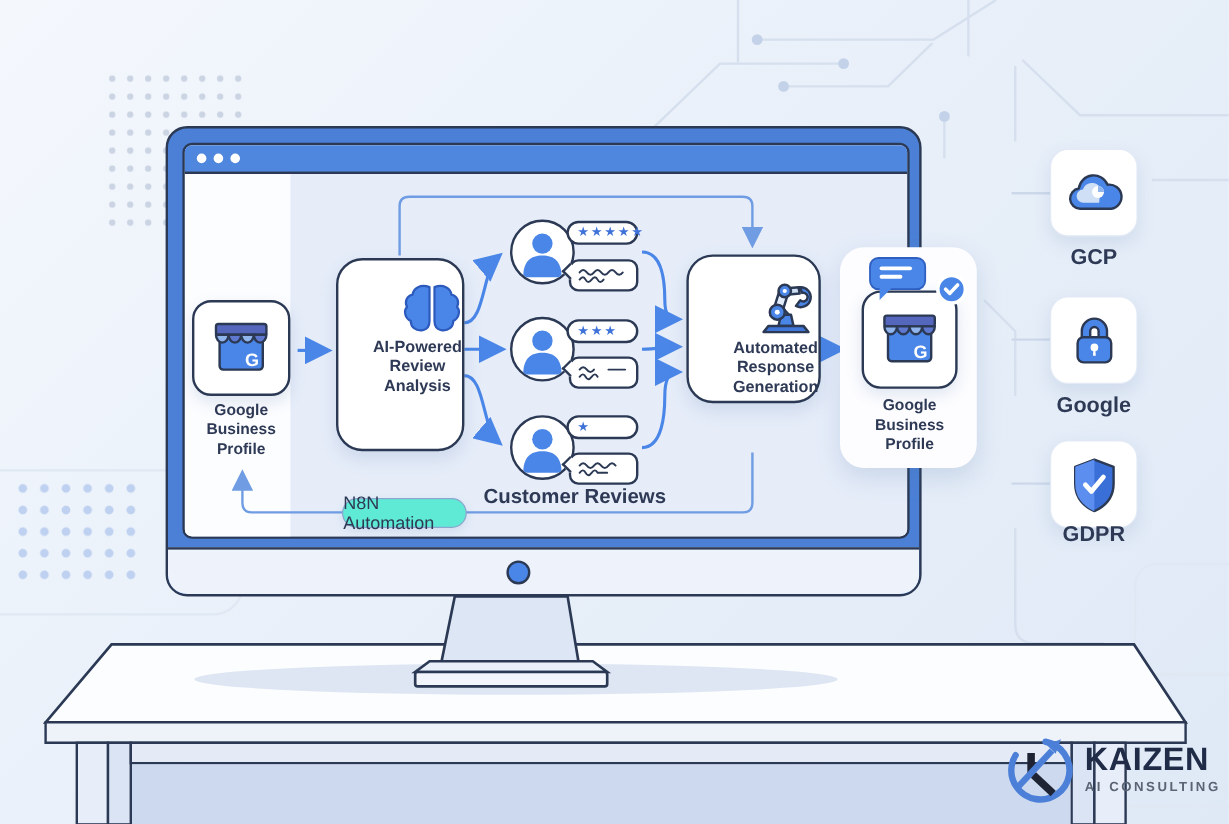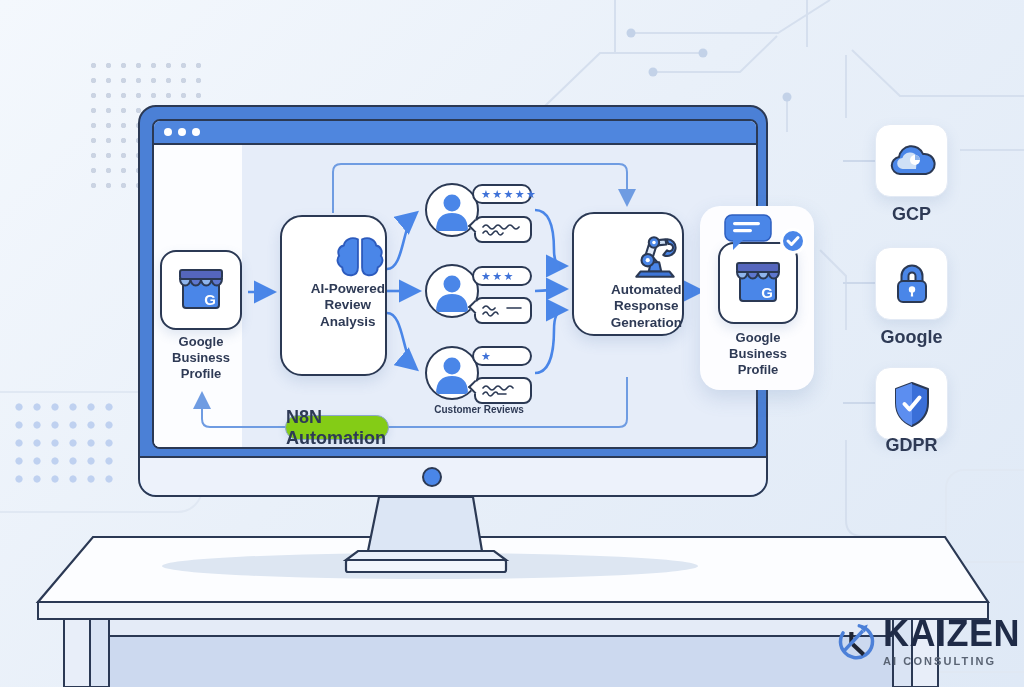--- a/index.html
+++ b/index.html
@@ -51,39 +51,39 @@
   .stars-pill { position:absolute; width:60px; height:20px; background:#fff;
     border:2px solid #2b3954; border-radius:10px; display:flex; align-items:center;
     padding-left:7px; color:#3f72d8; font-size:11px; letter-spacing:1.4px;
     font-weight:700; line-height:1; }
   .bubble { position:absolute; width:58px; height:27px; background:#fff;
     border:2px solid #2b3954; border-radius:8px; display:flex; align-items:center;
     justify-content:center; }
   .bubble::before { content:''; position:absolute; left:-6px; top:3px; width:8px;
     height:8px; background:#fff; border-left:2px solid #2b3954;
     border-bottom:2px solid #2b3954; transform:rotate(45deg); }
-  .pill { position:absolute; background:#84cc16; border:1.5px solid #8da6cf;
+  .pill { position:absolute; background:#5eead4; border:1.5px solid #8da6cf;
     border-radius:13px; display:flex; align-items:center; justify-content:center;
-    font-weight:700; color:#2e3a55; font-size:18px;
+    font-weight:400; color:#2e3a55; font-size:15px;
     box-shadow:0 3px 8px rgba(74,111,165,.14); }
   
   .float-panel { left:700px; top:206px; width:114px; height:184px; background:#fdfdff;
     border-radius:20px; box-shadow:0 8px 20px rgba(74,111,165,.18); z-index:6; }
   
   .int-card { position:absolute; left:875px; width:73px; height:73px; background:#fff;
     border:1px solid #e3eaf5; border-radius:15px;
     box-shadow:0 6px 14px rgba(100,130,180,.16);
     display:flex; align-items:center; justify-content:center; z-index:5; }
   .int-label { position:absolute; width:73px; left:875px; text-align:center;
     font-weight:700; color:#2e3a55; font-size:18px; z-index:5; }
   
   .logo { left:836px; top:608px; width:184px; height:66px; display:flex;
     align-items:center; z-index:5; }
   .logo-text { margin-left:6px; }
-  .brand { font-weight:700; color:#1f2b47; font-size:36px; letter-spacing:.5px;
+  .brand { font-weight:700; color:#1f2b47; font-size:27px; letter-spacing:.5px;
     line-height:1; }
   .tagline { color:#5a6474; font-size:11px; letter-spacing:2.1px; margin-top:3px;
     font-weight:700; }
 </style>
 </head>
 <body>
 
 <svg class="abs bg-svg" viewBox="0 0 1024 687">
   <g stroke="#d5dfee" stroke-width="2" fill="none">
     <path d="M631,33 H778 L830,0"></path>
@@ -235,21 +235,21 @@
       </div>
       <div class="stars-pill" style="left:318px;top:201px">★</div>
       <div class="bubble" style="left:320px;top:232px">
         <svg width="44" height="16" viewBox="0 0 44 16">
           <g stroke="#2b3954" stroke-width="1.6" fill="none" stroke-linecap="round">
             <path d="M2,5 q3,-4 6,0 t6,0 t6,0 t6,0 t6,0"></path>
             <path d="M2,11 q3,-4 5,0 t5,0 t5,0 h8"></path>
           </g>
         </svg>
       </div>
-      <div class="node-label" style="left:245px;top:259px;width:160px;font-size:10px">Customer Reviews</div>
+      <div class="node-label" style="left:245px;top:259px;width:160px;font-size:17px">Customer Reviews</div>
 
       <div class="node-box" style="left:418px;top:67px;width:112px;height:124px">
         <svg width="54" height="48" viewBox="0 0 52 46">
           <g stroke="#2b3954" stroke-width="2" stroke-linejoin="round">
             <polygon points="22,34 30,31 22,22 15,27" fill="#cfe0f5"></polygon>
             <polygon points="16,25 23,27 28,11 21,9" fill="#e3ecfa"></polygon>
             <polygon points="25,8 26,13 37,12 36,7" fill="#cfe0f5"></polygon>
             <path d="M37,7 a8,8 0 1 1 -3,15 l3.5,-4.5 a3.5,3.5 0 1 0 1.5,-6 Z" fill="#4a86e8"></path>
             <polygon points="20,38 32,38 30,29 22,29" fill="#4a86e8"></polygon>
             <polygon points="12,38 40,38 44,43 8,43" fill="#3f76d8"></polygon>

